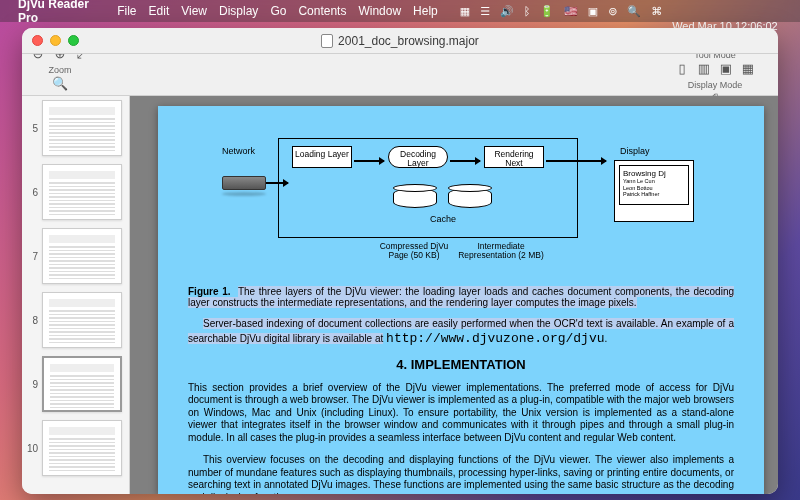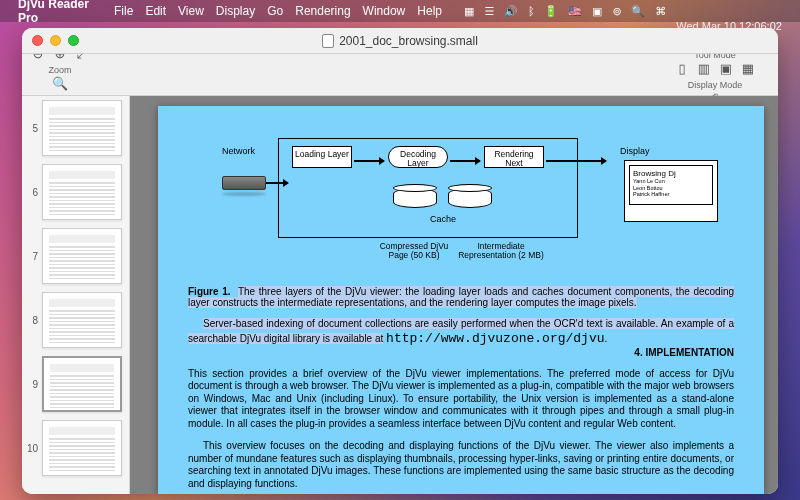--- a/index.html
+++ b/index.html
@@ -52,46 +52,46 @@
   .dg-net-label { position: absolute; left: 34px; top: 20px; font-family: Helvetica, Arial, sans-serif; font-size: 9px; }
   .dg-net-box { position: absolute; left: 34px; top: 50px; width: 44px; height: 14px; background: linear-gradient(#888, #555); border: 1px solid #333; border-radius: 2px; }
   .dg-net-shadow { position: absolute; left: 34px; top: 66px; width: 44px; height: 4px; background: rgba(0,0,0,0.2); border-radius: 50%; filter: blur(1px); }
   .dg-layer { position: absolute; width: 60px; height: 22px; border: 1.5px solid #000; background: #fff; text-align: center; font-family: Helvetica, Arial, sans-serif; font-size: 8.5px; padding-top: 3px; line-height: 1.1; }
   .dg-cache { position: absolute; left: 205px; top: 62px; width: 44px; height: 20px; border: 1.5px solid #000; border-radius: 50% / 30%; background: #fff; }
   .dg-cache-top { position: absolute; left: 205px; top: 58px; width: 44px; height: 8px; border: 1.5px solid #000; border-radius: 50%; background: #fff; }
   .dg-cache2 { position: absolute; left: 260px; top: 62px; width: 44px; height: 20px; border: 1.5px solid #000; border-radius: 50% / 30%; background: #fff; }
   .dg-cache2-top { position: absolute; left: 260px; top: 58px; width: 44px; height: 8px; border: 1.5px solid #000; border-radius: 50%; background: #fff; }
   .dg-cache-label { position: absolute; left: 242px; top: 88px; font-family: Helvetica, Arial, sans-serif; font-size: 9px; }
   .dg-display-lbl { position: absolute; left: 432px; top: 20px; font-family: Helvetica, Arial, sans-serif; font-size: 9px; }
-  .dg-monitor { position: absolute; left: 436px; top: 34px; width: 94px; height: 62px; border: 1.5px solid #000; background: #fff; }
+  .dg-monitor { position: absolute; left: 426px; top: 34px; width: 80px; height: 62px; border: 1.5px solid #000; background: #fff; }
   .dg-monitor-inner { margin: 4px; border: 1px solid #000; height: 40px; padding: 3px; font-family: "Times New Roman", serif; font-size: 8px; overflow: hidden; }
   .dg-monitor-inner .bd { font-size: 8px; }
   .dg-monitor-inner .sm { font-size: 5.5px; line-height: 1.2; display: block; }
   .dg-text { position: absolute; font-family: Helvetica, Arial, sans-serif; font-size: 8.5px; text-align: center; line-height: 1.1; }
   .dg-arrow { position: absolute; height: 1.5px; background: #000; }
   .dg-arrow::after { content: ""; position: absolute; right: -1px; top: -3px; border-left: 6px solid #000; border-top: 4px solid transparent; border-bottom: 4px solid transparent; }
 
   .fig-caption { font-size: 10px; text-align: justify; }
   .fig-caption b { font-weight: bold; }
   .sel-hl { background: #b8cff0; }
   .para { margin-top: 10px; text-align: justify; text-indent: 1.5em; line-height: 1.25; }
-  .sec-head { text-align: right; font-weight: bold; font-size: 10px; }
+  .sec-head { text-align: center; font-weight: bold; margin-top: 10px; font-size: 13px; }
   code.url { font-family: "Courier New", monospace; font-size: 13px; }
 
   
   .sidebar::-webkit-scrollbar { width: 10px; }
   .sidebar::-webkit-scrollbar-thumb { background: #c0c0c0; border-radius: 5px; }
 </style>
 </head>
 <body>
 
 <div class="menubar">
   <span class="apple"></span>
   <span class="app-name">DjVu Reader Pro</span>
-  <span id="menu-items"><span class="menu-item">File</span><span class="menu-item">Edit</span><span class="menu-item">View</span><span class="menu-item">Display</span><span class="menu-item">Go</span><span class="menu-item">Rendering</span><span class="menu-item">Window</span><span class="menu-item">Help</span></span>
+  <span id="menu-items"><span class="menu-item">File</span><span class="menu-item">Edit</span><span class="menu-item">View</span><span class="menu-item">Display</span><span class="menu-item">Go</span><span class="menu-item">Contents</span><span class="menu-item">Window</span><span class="menu-item">Help</span></span>
   <span class="spacer"></span>
   <span class="status-icon">▦</span>
   <span class="status-icon">☰</span>
   <span class="status-icon">🔊</span>
   <span class="status-icon">ᛒ</span>
   <span class="status-icon">🔋</span>
   <span class="status-icon">🇺🇸</span>
   <span class="status-icon">▣</span>
   <span class="status-icon">⊚</span>
   <span class="status-icon">🔍</span>
@@ -101,21 +101,21 @@
 
 <div class="window">
   <div class="titlebar">
     <div class="traffic">
       <div class="tl red"></div>
       <div class="tl yel"></div>
       <div class="tl grn"></div>
     </div>
     <div class="doc-title">
       <span class="doc-icon"></span>
-      <span>2001_doc_browsing.small</span>
+      <span>2001_doc_browsing.major</span>
     </div>
   </div>
 
   <div class="toolbar">
     <span id="toolbar-left">
         <div class="tool-group">
           <div class="tool-icons">
             <span class="tool-btn">▤</span>
           </div>
           <div class="tool-label">Contents Pane</div>

